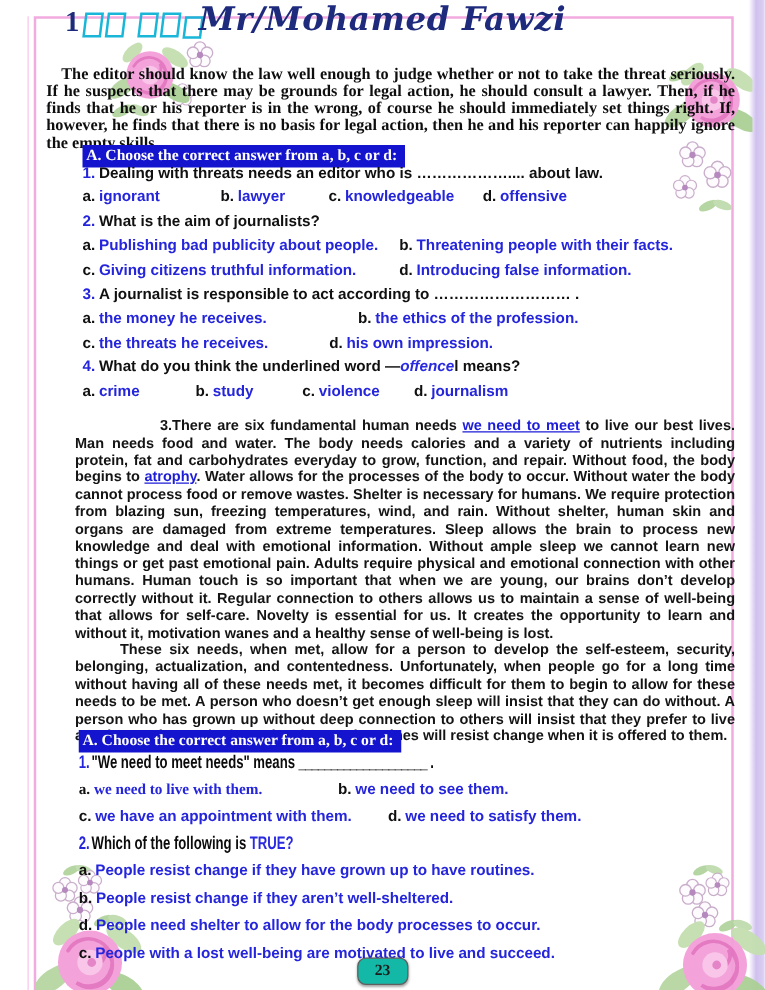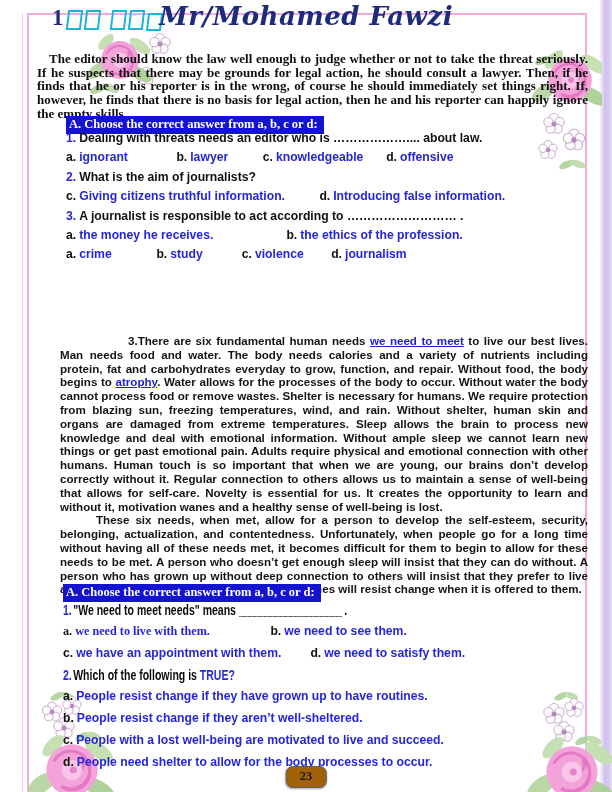--- a/index.html
+++ b/index.html
@@ -55,21 +55,21 @@
   .opt{display:inline-block;}
   .c107{width:107px;} .c83{width:83px;} .c120{width:120px;}
   .c250{width:250px;} .c217{width:217px;} .c194{width:194px;}
   .c87{width:87px;}  .c82{width:82px;}  .c86{width:86px;}
   .c204{width:204px;font-family:Liberation Serif, serif;} .c244{width:244px;}
   .cond{display:inline-block;transform:scaleX(.72);transform-origin:0 60%;
      font-size:14.6px;font-weight:800;letter-spacing:0;white-space:nowrap;color:#0b0b0b;}
   .cond .qnum{margin-right:2px;}
   
   .pageno{position:absolute;left:50%;top:766px;transform:translateX(-50%);z-index:3;
-     border:1.5px solid #5f5f5f;border-radius:7px;background:#a16207;
+     border:1.5px solid #5f5f5f;border-radius:7px;background:#14b8a6;
      padding:2px 13px 3px 13px;font-family:"Liberation Serif",serif;font-weight:bold;
      font-size:12.5px;color:#1c1c1c;box-shadow:0 1px 2px rgba(0,0,0,.35);}
 </style>
 </head>
 <body>
 
 <svg width="0" height="0" style="position:absolute" aria-hidden="true">
   <defs>
     <g id="rose">
       <ellipse cx="-22" cy="10" rx="13" ry="6" fill="#b6d6a2" transform="rotate(-35 -22 10)"></ellipse>
@@ -153,29 +153,40 @@
     <div class="qrow">
       <span class="opt c107"><span class="olt">a.</span><span class="blue">ignorant</span></span>
       <span class="opt c83"><span class="olt">b.</span><span class="blue">lawyer</span></span>
       <span class="opt c120"><span class="olt">c.</span><span class="blue">knowledgeable</span></span>
       <span class="opt"><span class="olt">d.</span><span class="blue">offensive</span></span>
     </div>
     <div class="qrow">
       <span class="qnum">2.</span><span>What is the aim of journalists?</span>
     </div>
     <div class="qrow">
+      <span class="opt c250"><span class="olt">a.</span><span class="blue">Publishing bad publicity about people.</span></span>
+      <span class="opt"><span class="olt">b.</span><span class="blue">Threatening people with their facts.</span></span>
+    </div>
+    <div class="qrow">
       <span class="opt c250"><span class="olt">c.</span><span class="blue">Giving citizens truthful information.</span></span>
       <span class="opt"><span class="olt">d.</span><span class="blue">Introducing false information.</span></span>
     </div>
     <div class="qrow">
       <span class="qnum">3.</span><span>A journalist is responsible to act according to ……………………… .</span>
     </div>
     <div class="qrow">
       <span class="opt c217"><span class="olt">a.</span><span class="blue">the money he receives.</span></span>
       <span class="opt"><span class="olt">b.</span><span class="blue">the ethics of the profession.</span></span>
+    </div>
+    <div class="qrow">
+      <span class="opt c194"><span class="olt">c.</span><span class="blue">the threats he receives.</span></span>
+      <span class="opt"><span class="olt">d.</span><span class="blue">his own impression.</span></span>
+    </div>
+    <div class="qrow">
+      <span class="qnum">4.</span><span><span>What do you think the underlined word —</span><span class="rs-itblue">offence</span><span>l means?</span></span>
     </div>
     <div class="qrow">
       <span class="opt c87"><span class="olt">a.</span><span class="blue">crime</span></span>
       <span class="opt c82"><span class="olt">b.</span><span class="blue">study</span></span>
       <span class="opt c86"><span class="olt">c.</span><span class="blue">violence</span></span>
       <span class="opt"><span class="olt">d.</span><span class="blue">journalism</span></span>
     </div>
   </section>
 
   <div class="passage2">
@@ -199,22 +210,22 @@
     <div class="qrow">
       <span class="cond"><span class="qnum">2.</span><span><span>Which of the following is </span><span class="rs-blue">TRUE?</span></span></span>
     </div>
     <div class="qrow">
       <span class="opt"><span class="olt">a.</span><span class="blue">People resist change if they have grown up to have routines.</span></span>
     </div>
     <div class="qrow">
       <span class="opt"><span class="olt">b.</span><span class="blue">People resist change if they aren’t well-sheltered.</span></span>
     </div>
     <div class="qrow">
+      <span class="opt"><span class="olt">d.</span><span class="blue">People need shelter to allow for the body processes to occur.</span></span>
+    </div>
+    <div class="qrow">
       <span class="opt"><span class="olt">c.</span><span class="blue">People with a lost well-being are motivated to live and succeed.</span></span>
     </div>
-    <div class="qrow">
-      <span class="opt"><span class="olt">d.</span><span class="blue">People need shelter to allow for the body processes to occur.</span></span>
-    </div>
   </section>
 
   <div class="pageno">23</div>
 
 </div>
 
 </body></html>

